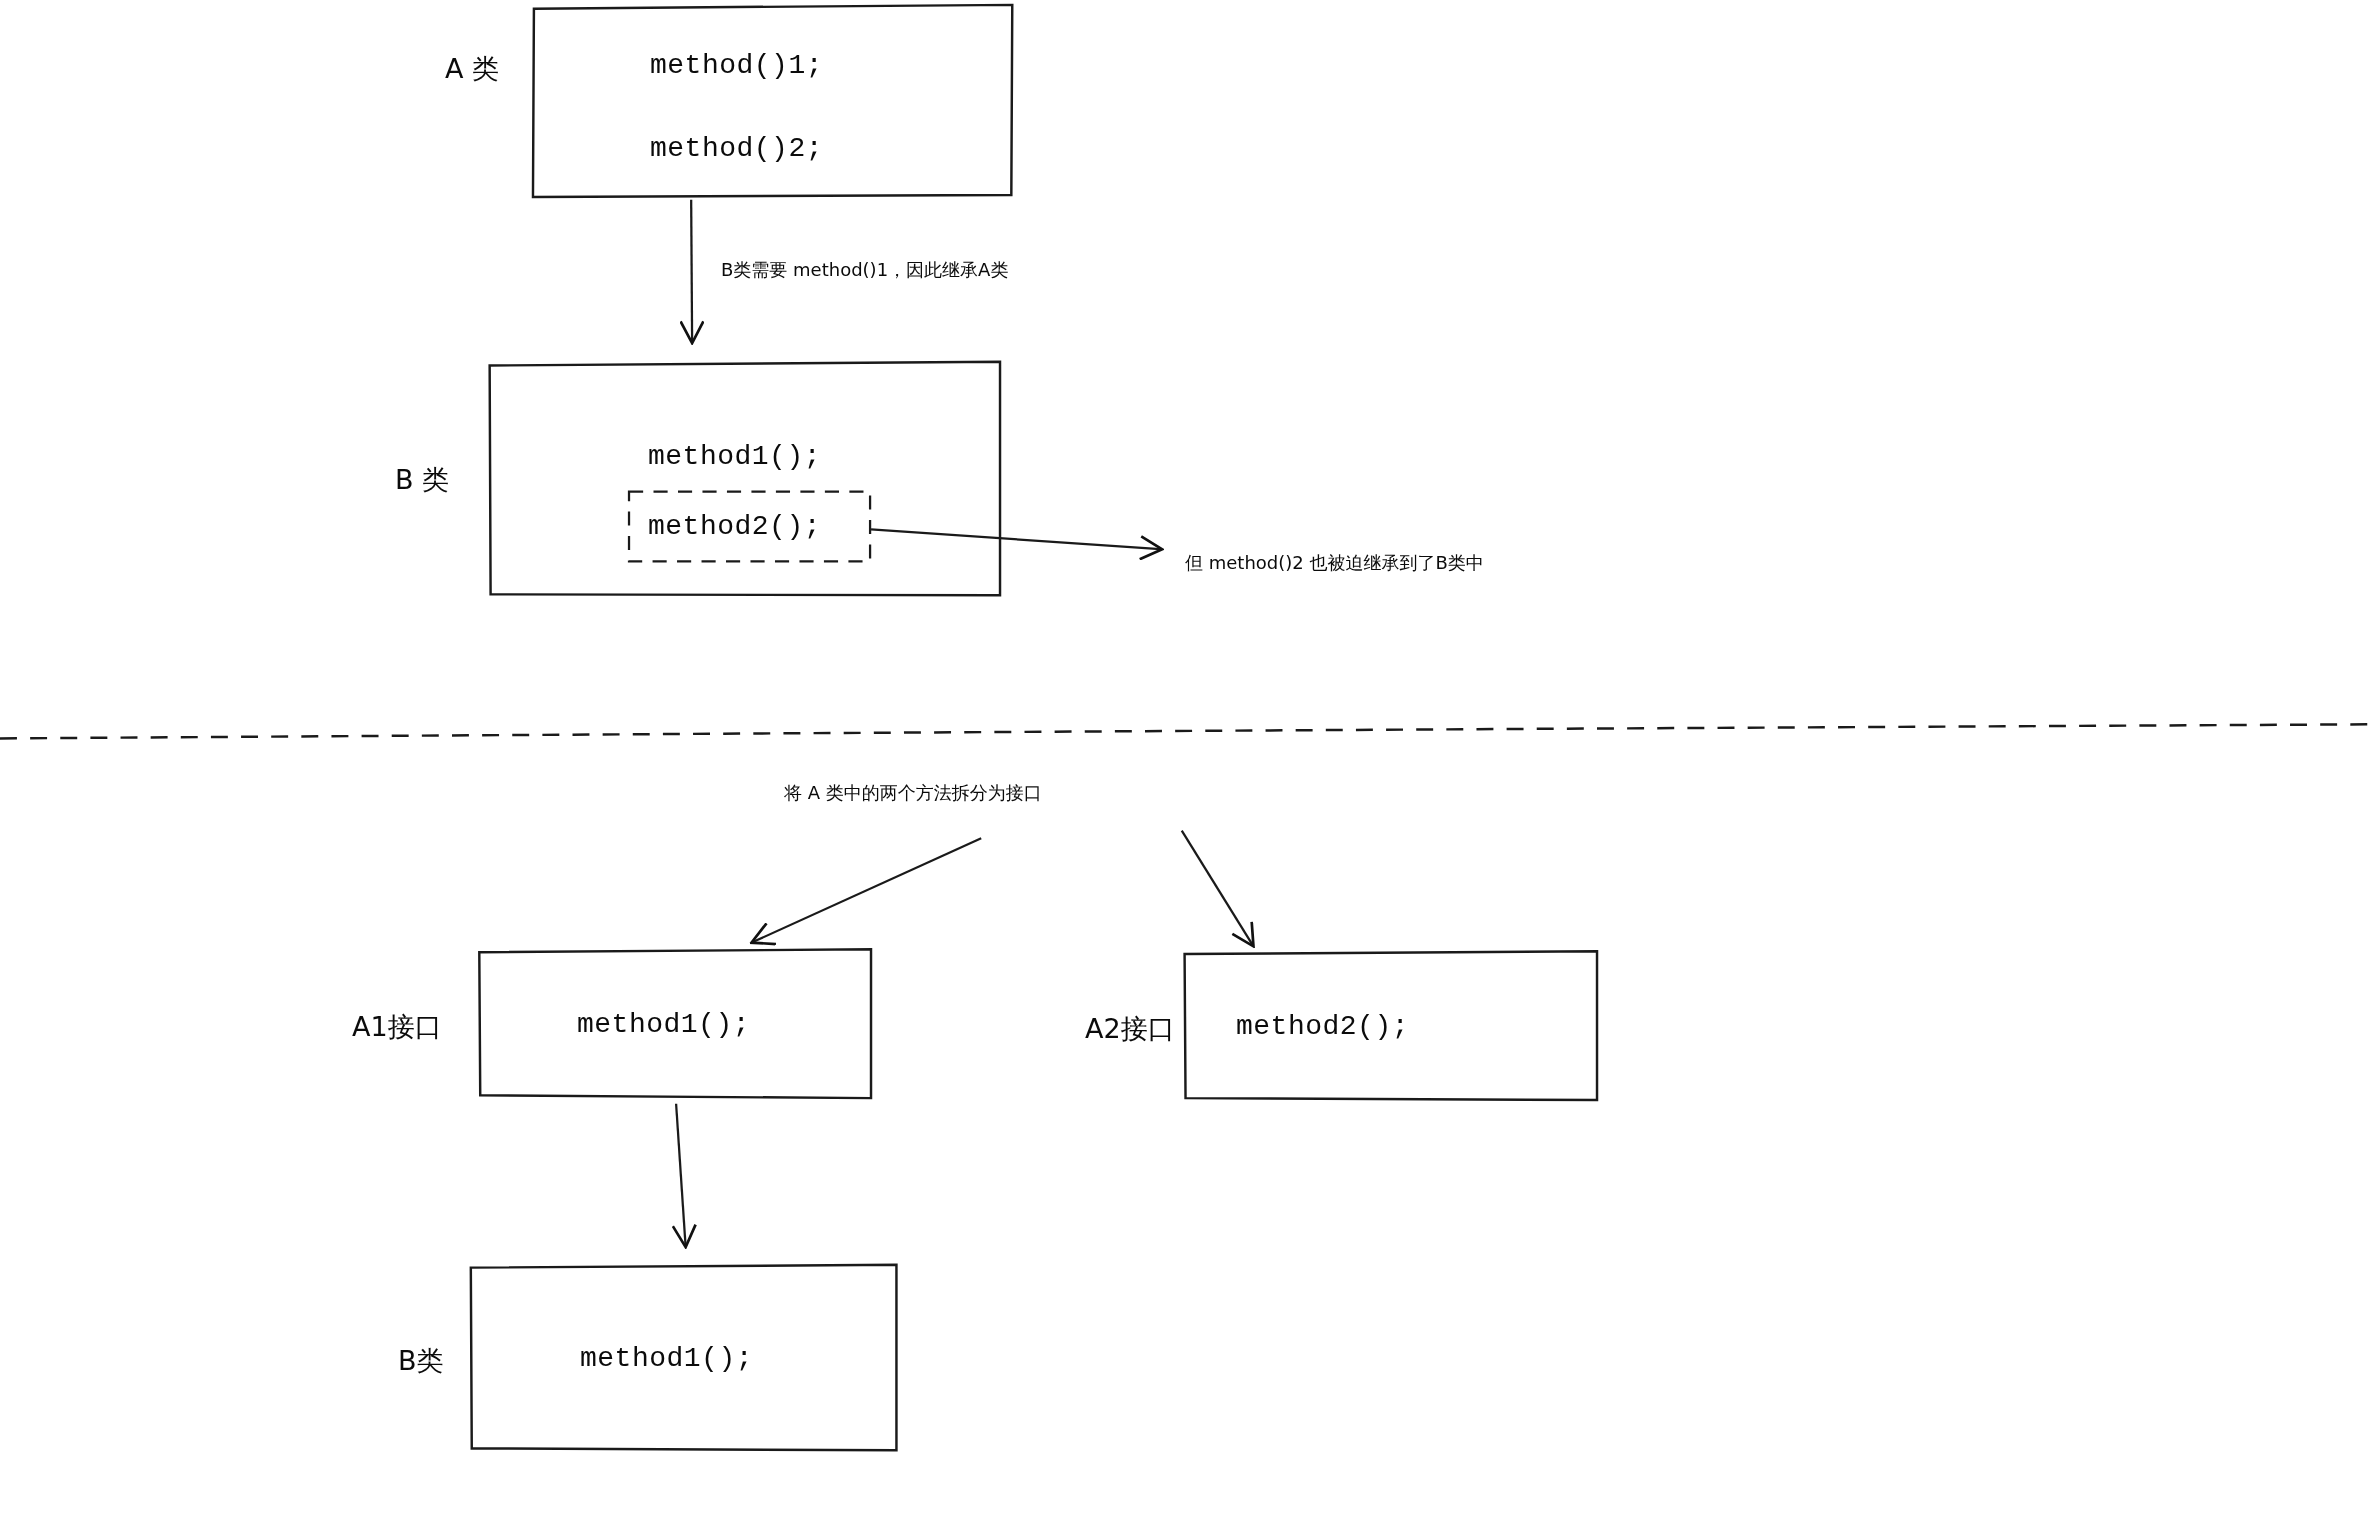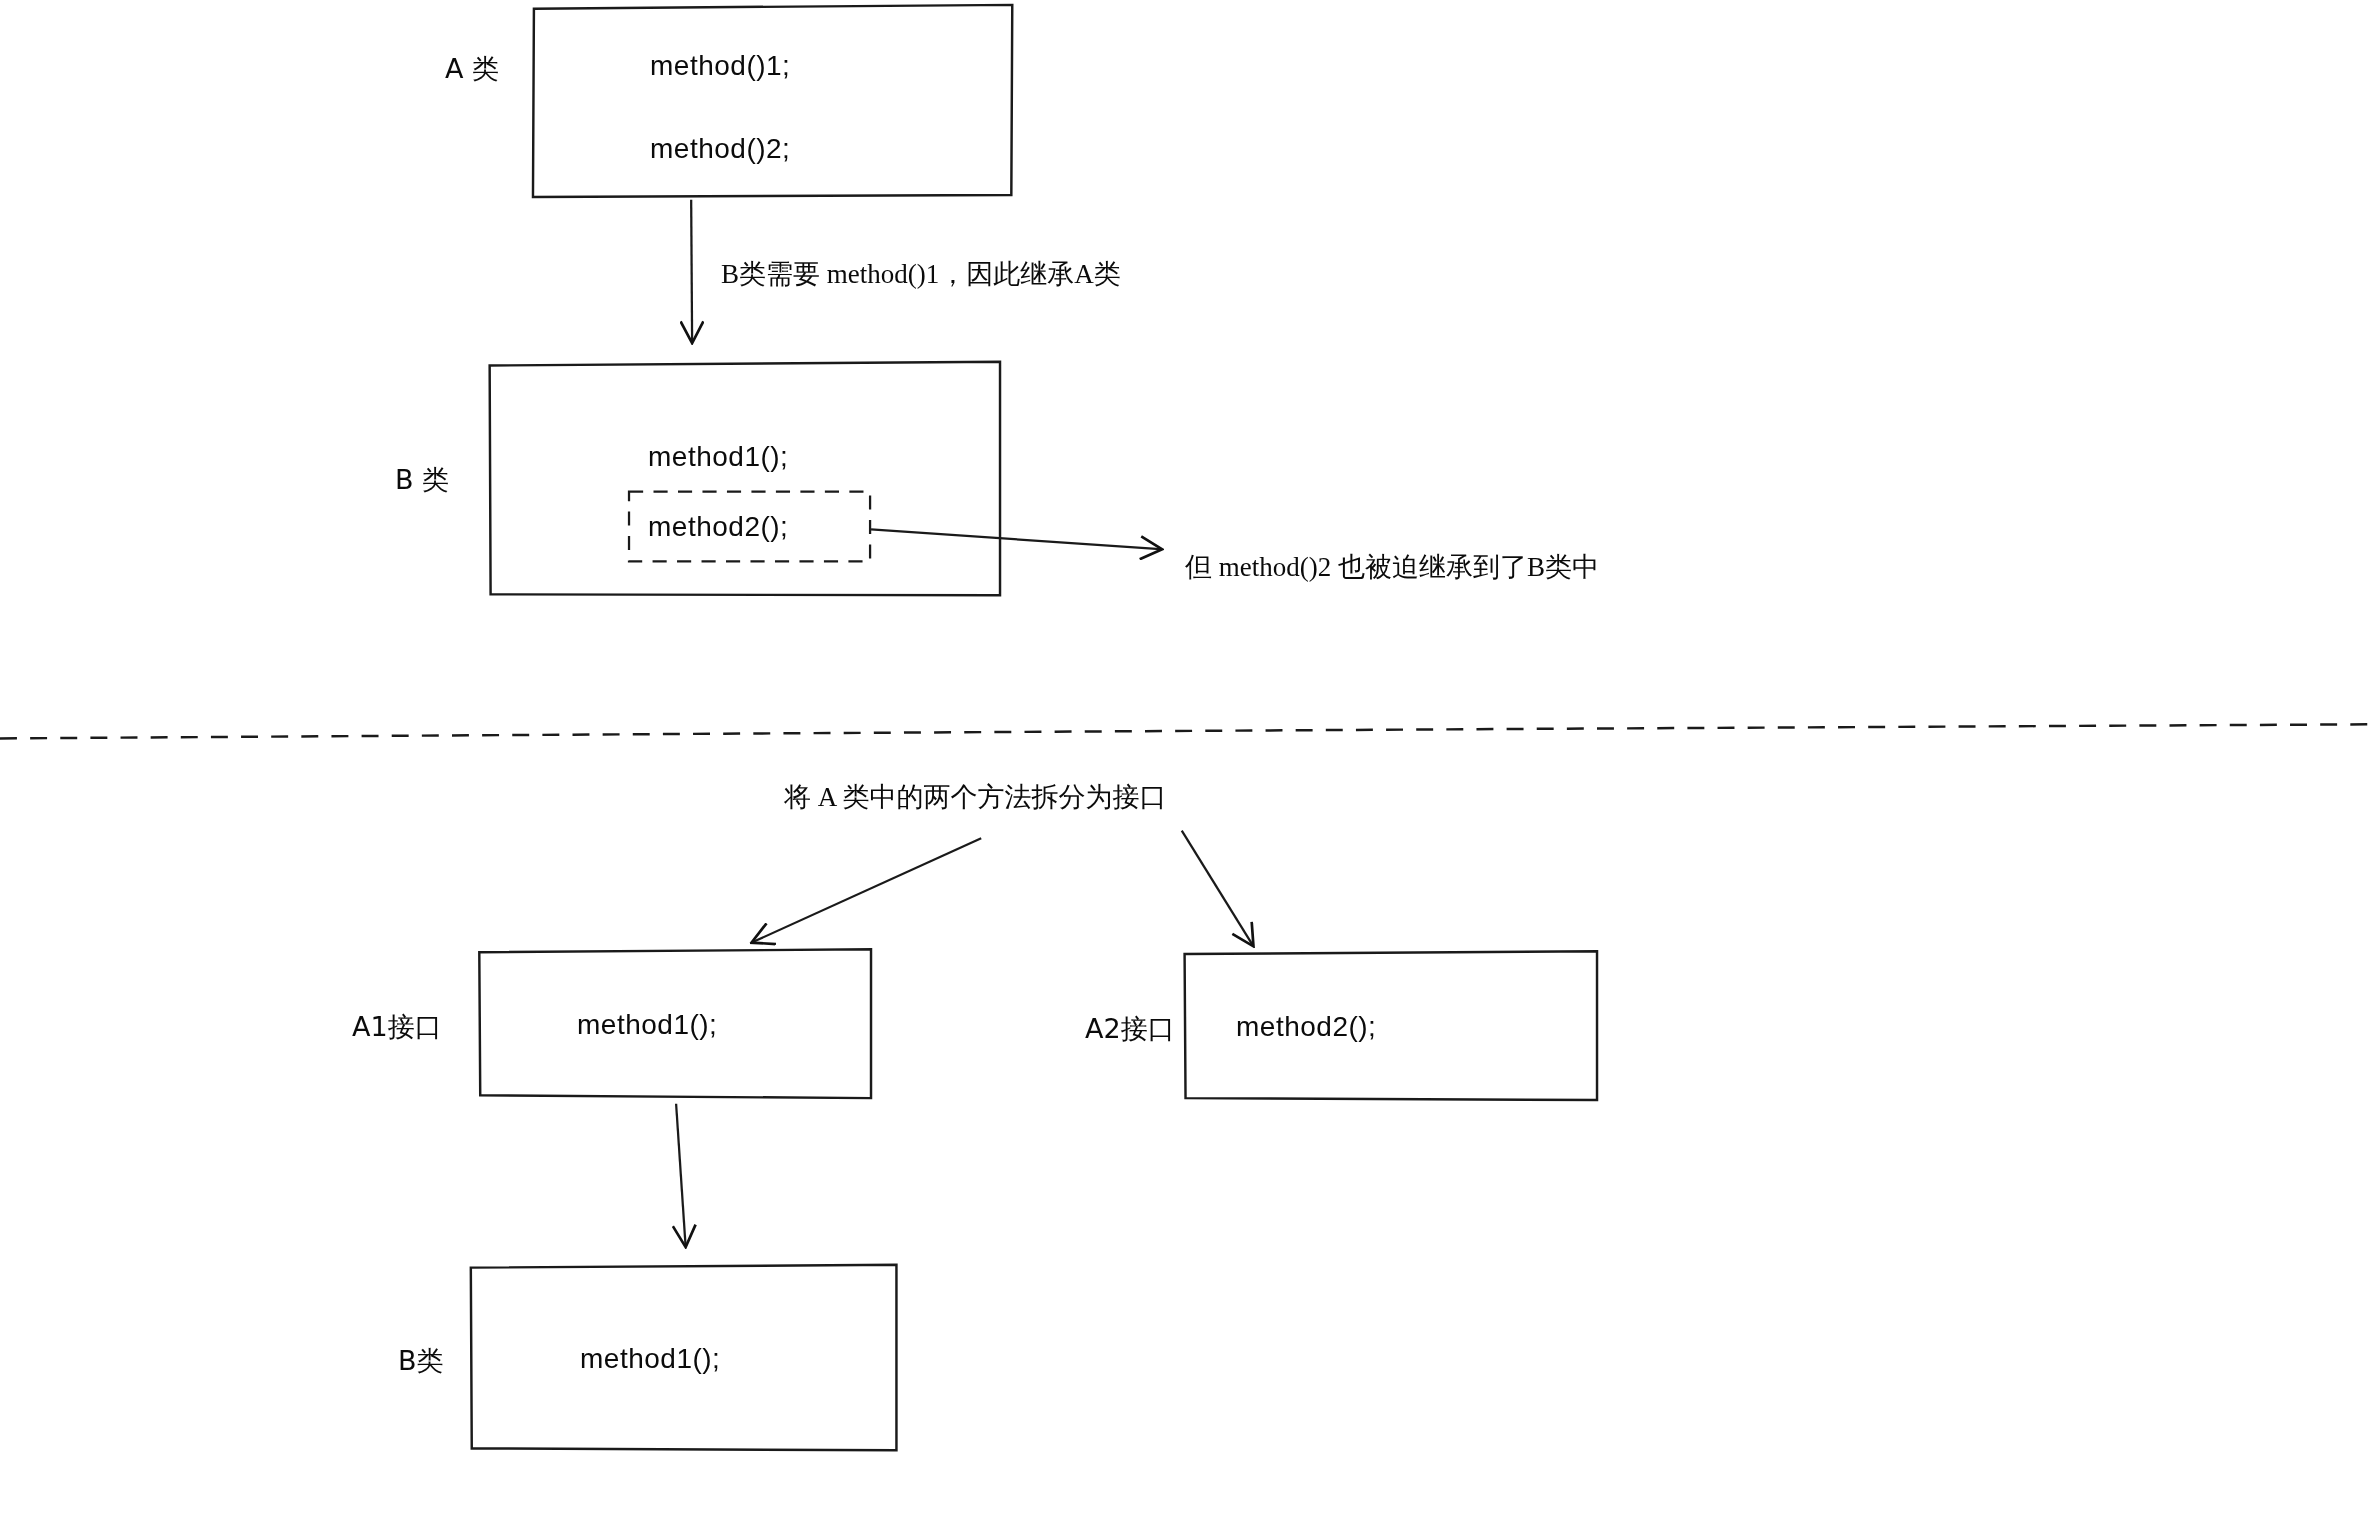--- a/index.html
+++ b/index.html
@@ -27,28 +27,28 @@
     height: 1539px;
     pointer-events: none;
   }
   .txt {
     position: absolute;
     white-space: pre;
     color: #0b0b0b;
     line-height: 1;
   }
   .mono {
-    font-family: Liberation Sans, sans-serif;
+    font-family: Liberation Mono, monospace;
   }
   .sans {
     font-family: "DejaVu Sans", sans-serif;
   }
   .code-26 { font-size: 28px; letter-spacing: 0.5px; }
   .label-26 { font-size: 27px; }
-  .note-26 { font-size: 27px; font-family: Liberation Serif, serif; }
+  .note-26 { font-size: 18px; }
 </style>
 </head>
 <body>
 
 <div id="canvas">
 
   <svg class="layer" viewBox="0 0 2519 1634">
     <defs>
       <marker id="ah" viewBox="0 0 12 12" refX="10" refY="6" markerWidth="11" markerHeight="11" orient="auto-start-reverse">
         <path d="M0.5,0.5 L11,6 L0.5,11.5" fill="none" stroke="#111111" stroke-width="1.3"></path>

